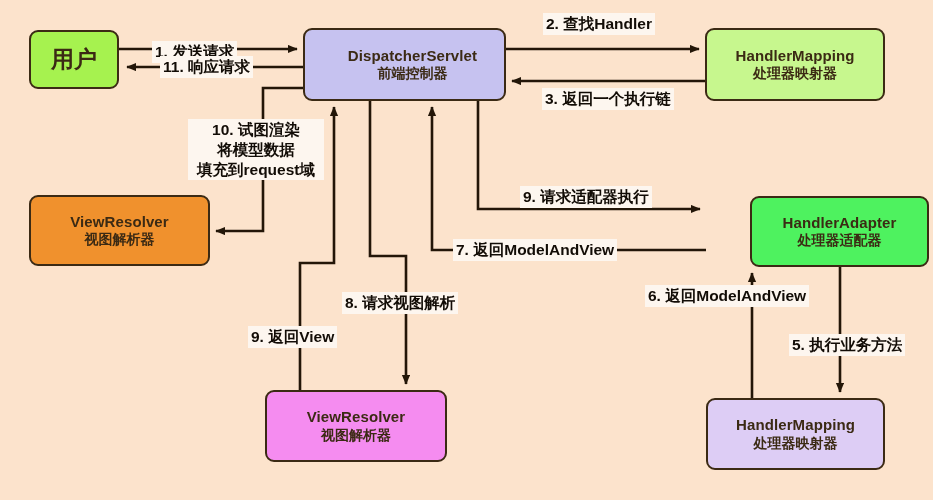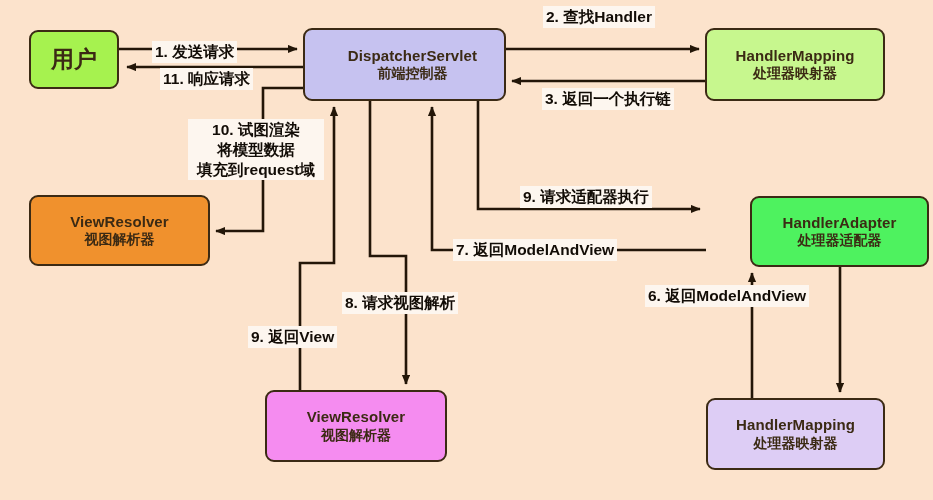--- a/index.html
+++ b/index.html
@@ -131,28 +131,29 @@
     <span class="t-cn">视图解析器</span>
   </div>
 
   <div class="node" style="left:706px; top:398px; width:179px; height:72px; background:#ddcdf5;">
     <span class="t-en">HandlerMapping</span>
     <span class="t-cn">处理器映射器</span>
   </div>
 
   <div class="label" style="left:152px; top:19px;margin-top:22px;">1. 发送请求</div>
 
-  <div class="label" style="left:160px; top:56px;margin-top:12px;">11. 响应请求</div>
+  <div class="label" style="left:160px; top:56px;">11. 响应请求</div>
 
-  <div class="label" style="left:543px; top:6px;">2. 查找Handler</div>
+  <div class="label" style="left:543px; top:13px;">2. 查找Handler</div>
 
   <div class="label" style="left:542px; top:88px;">3. 返回一个执行链</div>
 
   <div class="label" style="left:520px; top:186px;">9. 请求适配器执行</div>
 
+  <div class="label" style="left:789px; top:334px;">5. 执行业务方法</div>
 
   <div class="label" style="left:645px; top:285px;">6. 返回ModelAndView</div>
 
   <div class="label" style="left:453px; top:239px;">7. 返回ModelAndView</div>
 
   <div class="label" style="left:342px; top:284px;margin-top:8px;">8. 请求视图解析</div>
 
   <div class="label" style="left:248px; top:326px;">9. 返回View</div>
 
   <div class="label multi" style="left:188px; top:119px; width:130px;">

